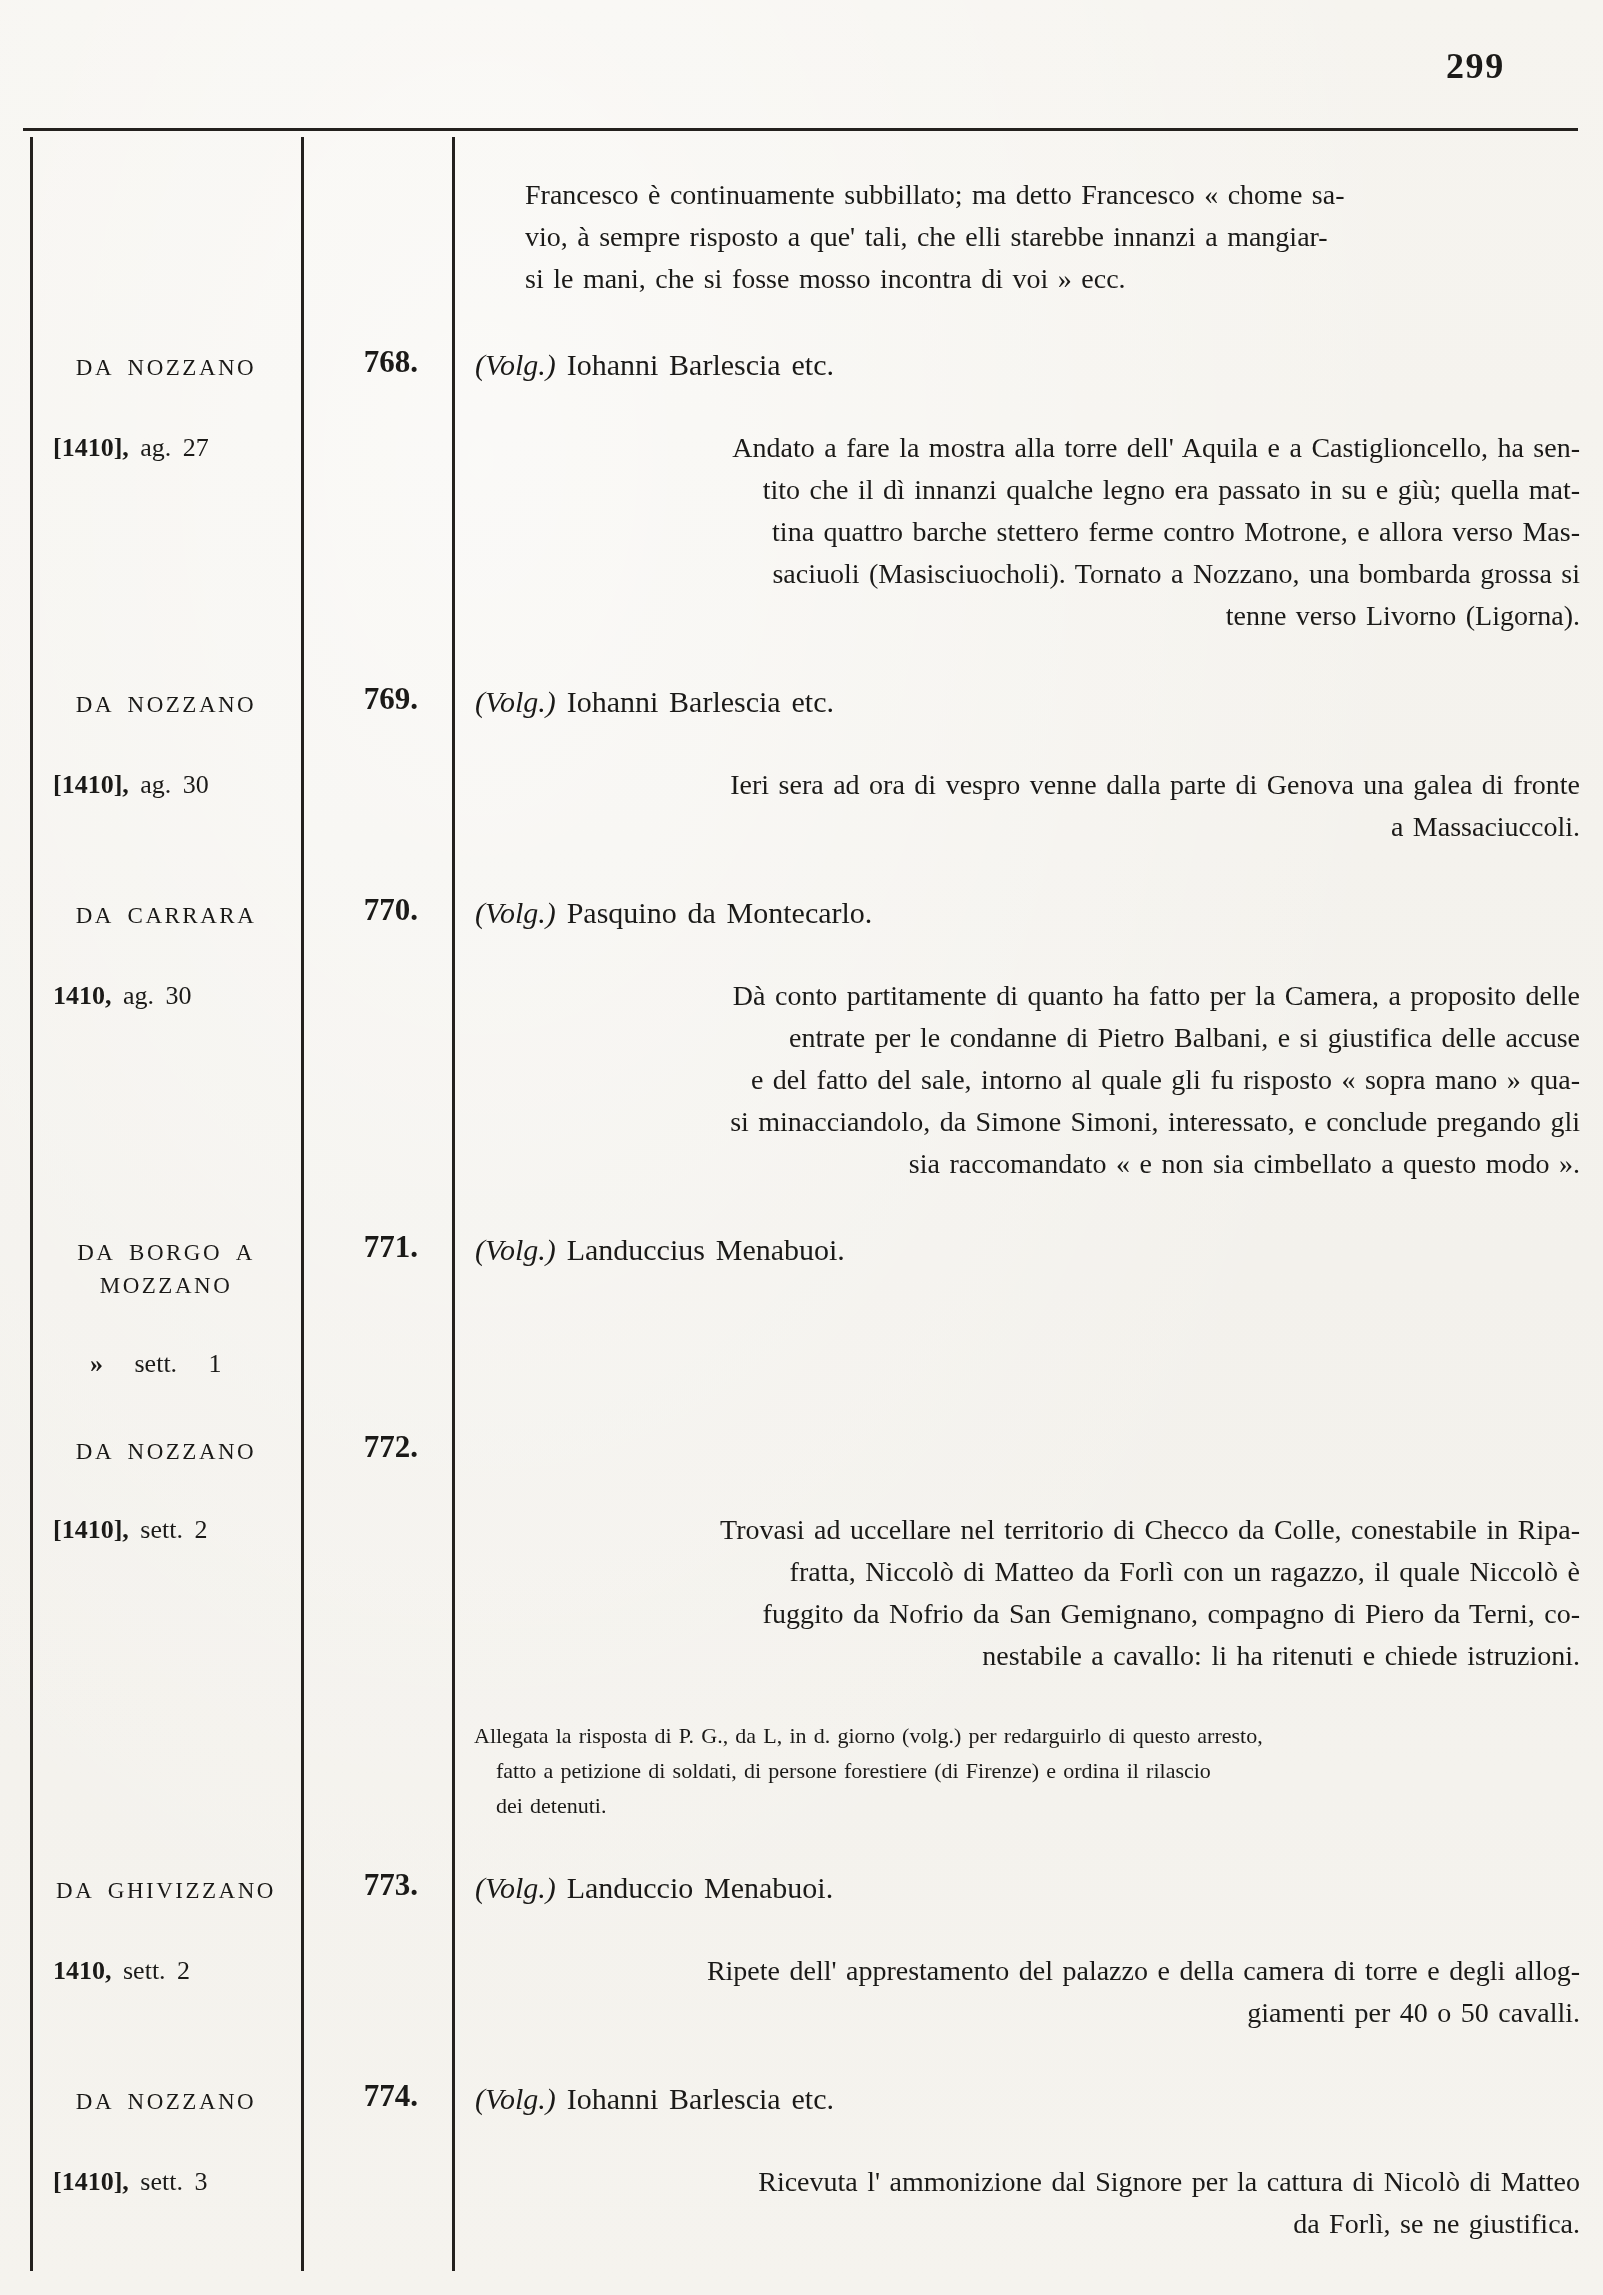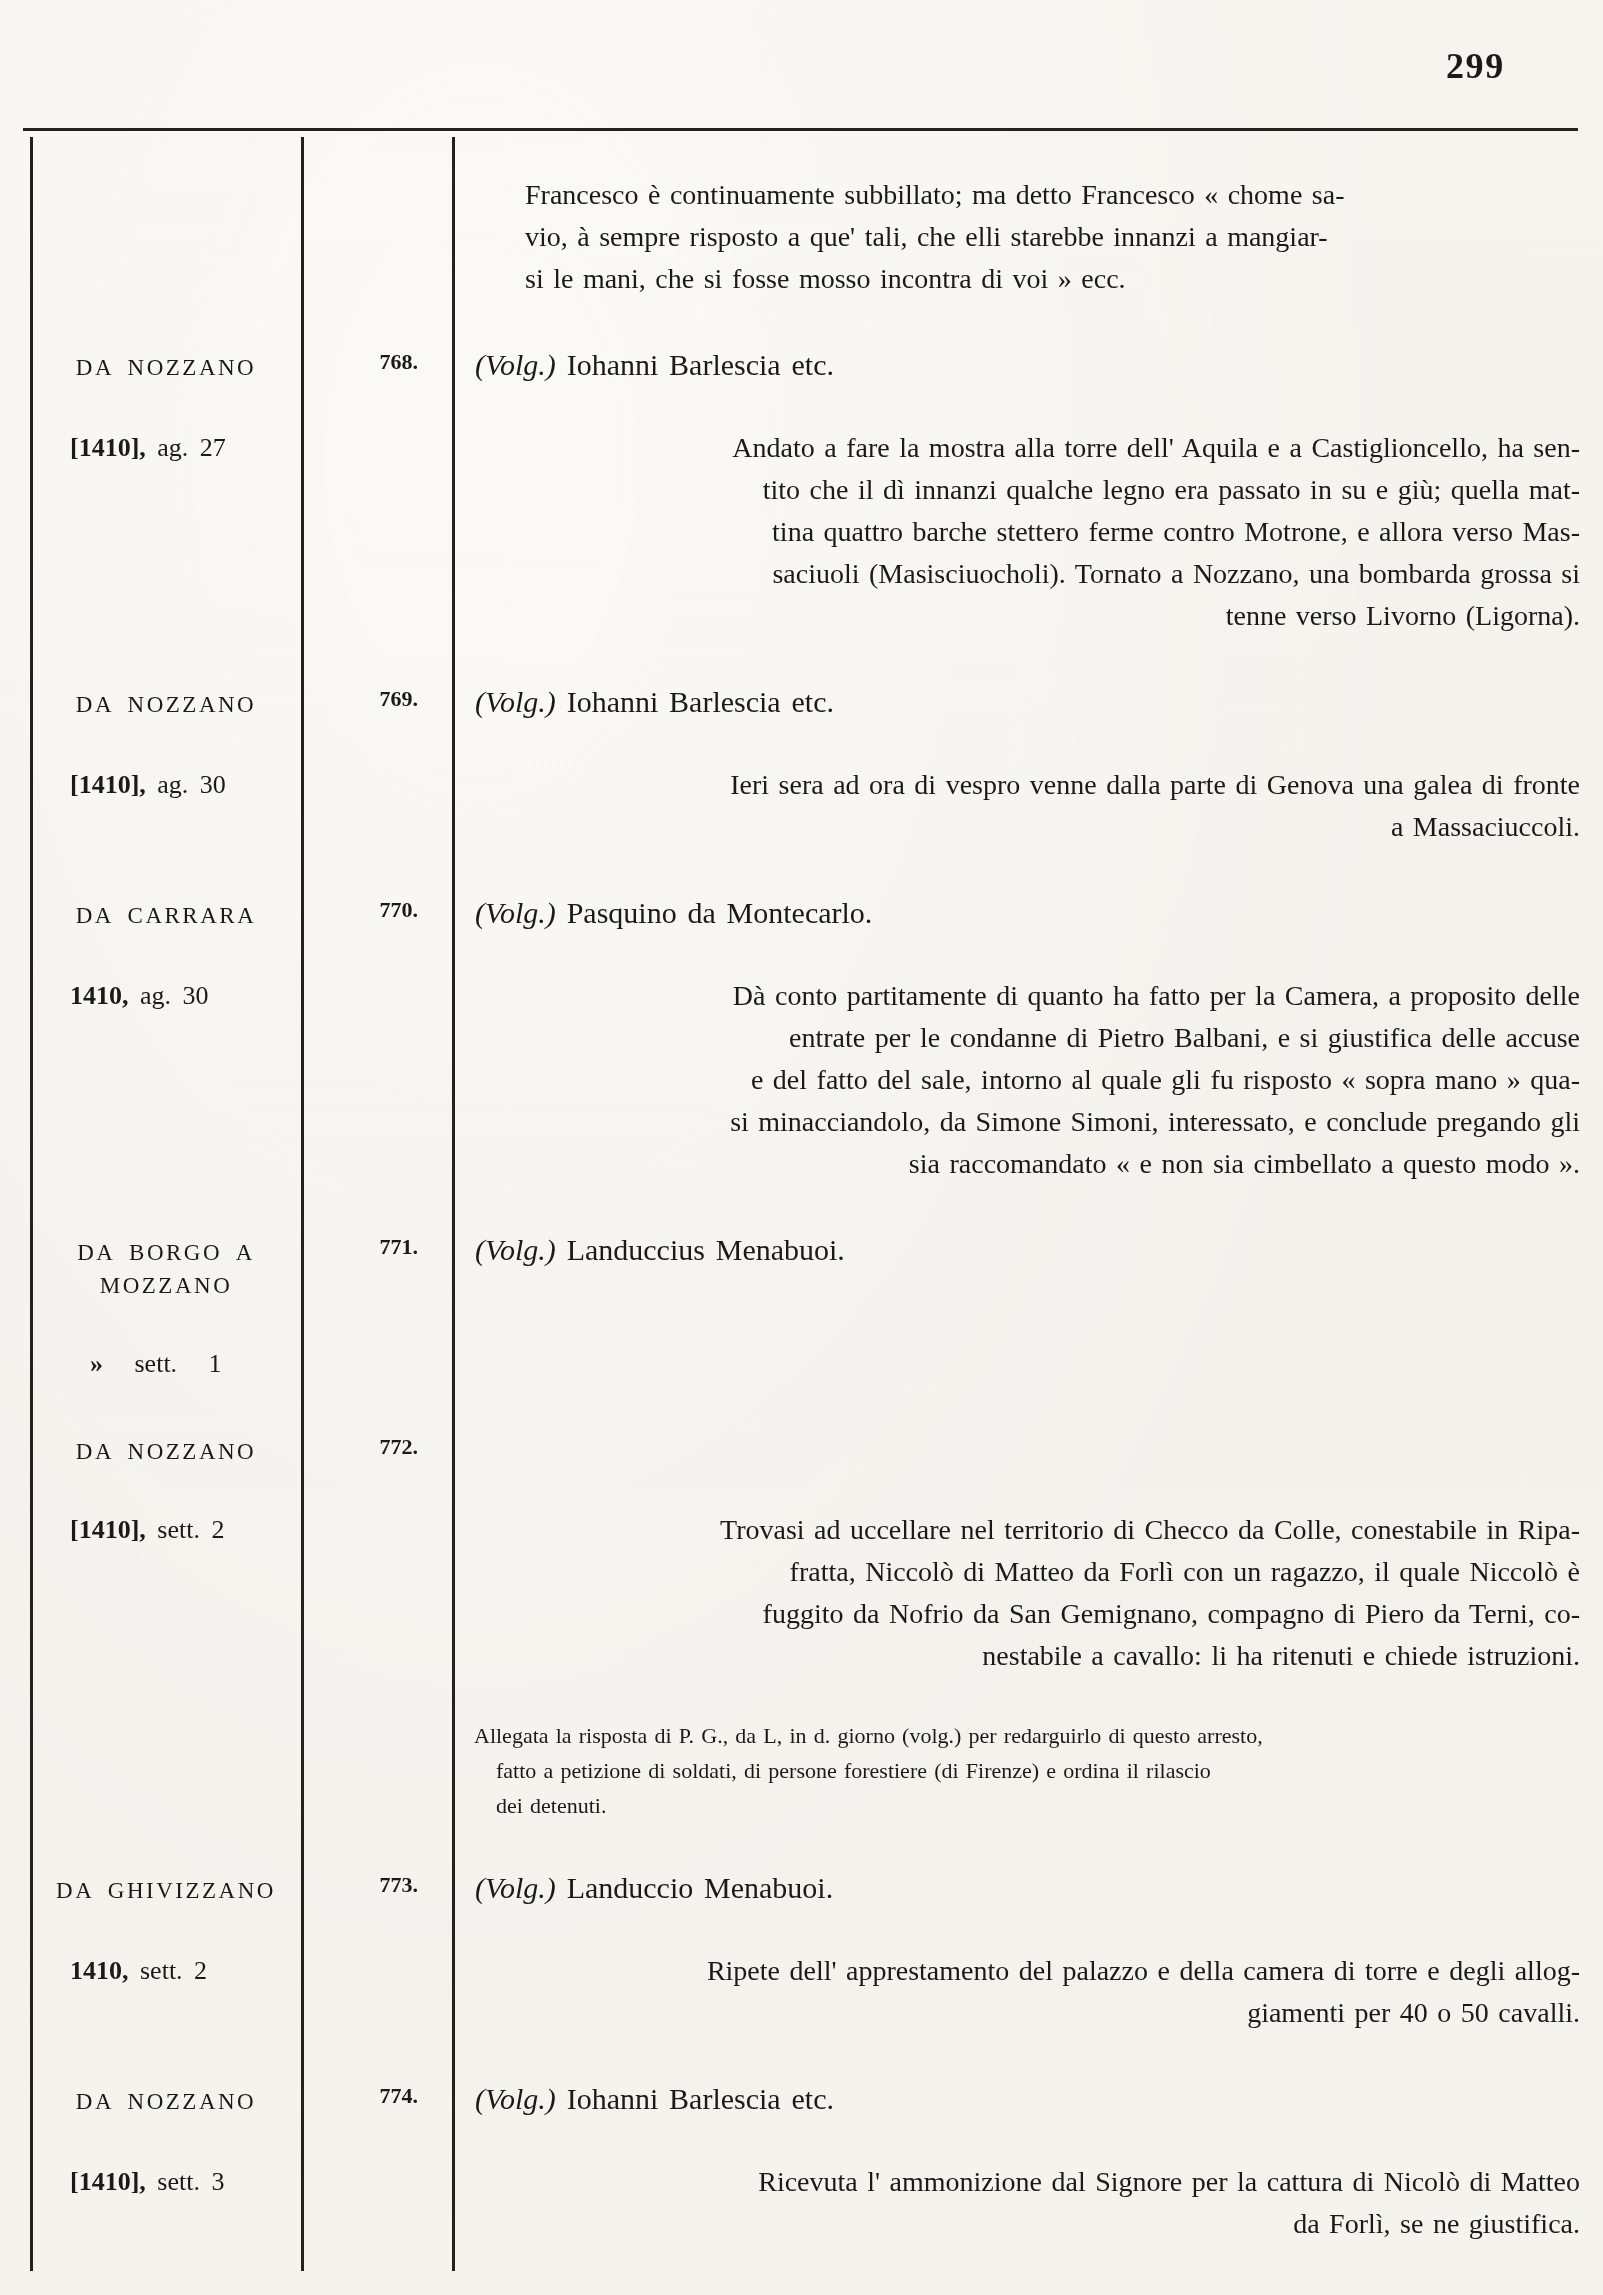--- a/index.html
+++ b/index.html
@@ -59,33 +59,33 @@
     grid-column:1; grid-row:1; align-self:start;
     text-align:center;
     font-size:23px; line-height:33px;
     letter-spacing:2.5px; word-spacing:6.6px;
     white-space:pre-line;
     padding-top:6.6px;
   }
   .entry .number{
     grid-column:2; grid-row:1; align-self:start;
     text-align:right; padding-right:35px;
-    font-size:22px; font-weight:bold; line-height:36px;
+    font-size:31px; font-weight:bold; line-height:36px;
   }
   .entry .title{
     grid-column:3; grid-row:1; align-self:start;
     font-size:30px; line-height:42px;
     padding-left:22px;
     word-spacing:3.3px;
   }
   .entry .title .lang{font-style:italic;}
   .entry .date{
     grid-column:1; grid-row:2; align-self:start;
     font-size:26px; line-height:42px;
-    padding-left:40px;
+    padding-left:23px;
     word-spacing:5px;
     white-space:nowrap;
   }
   .entry .date .year{font-weight:bold;}
   .entry .date.spread{padding-left:60px; word-spacing:25px;}
   .entry .body{
     grid-column:3; grid-row:2;
     font-size:28px; line-height:42px;
     padding-left:72px; text-indent:-50px;   
     white-space:pre-line;

